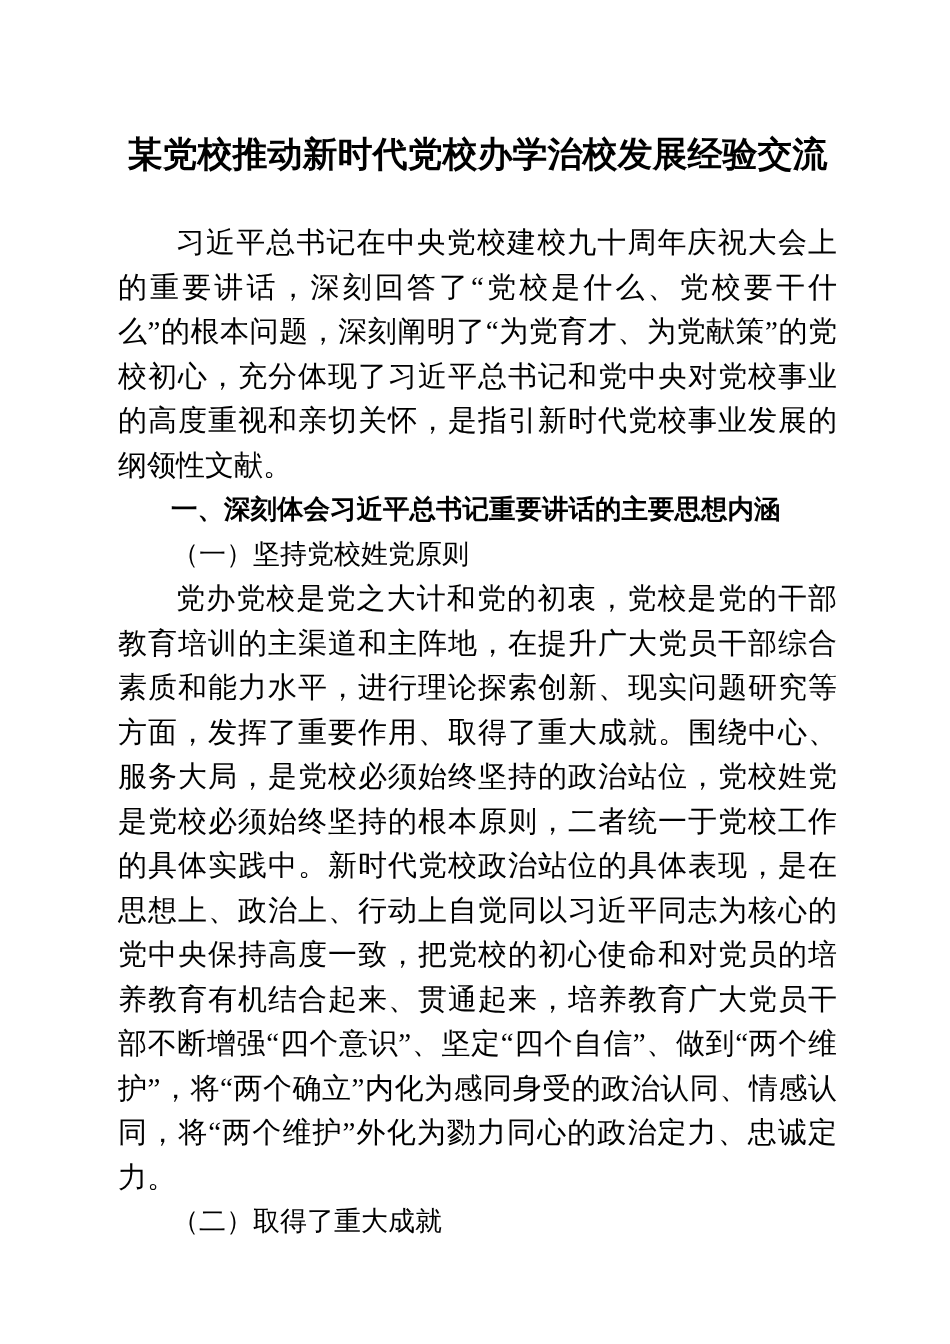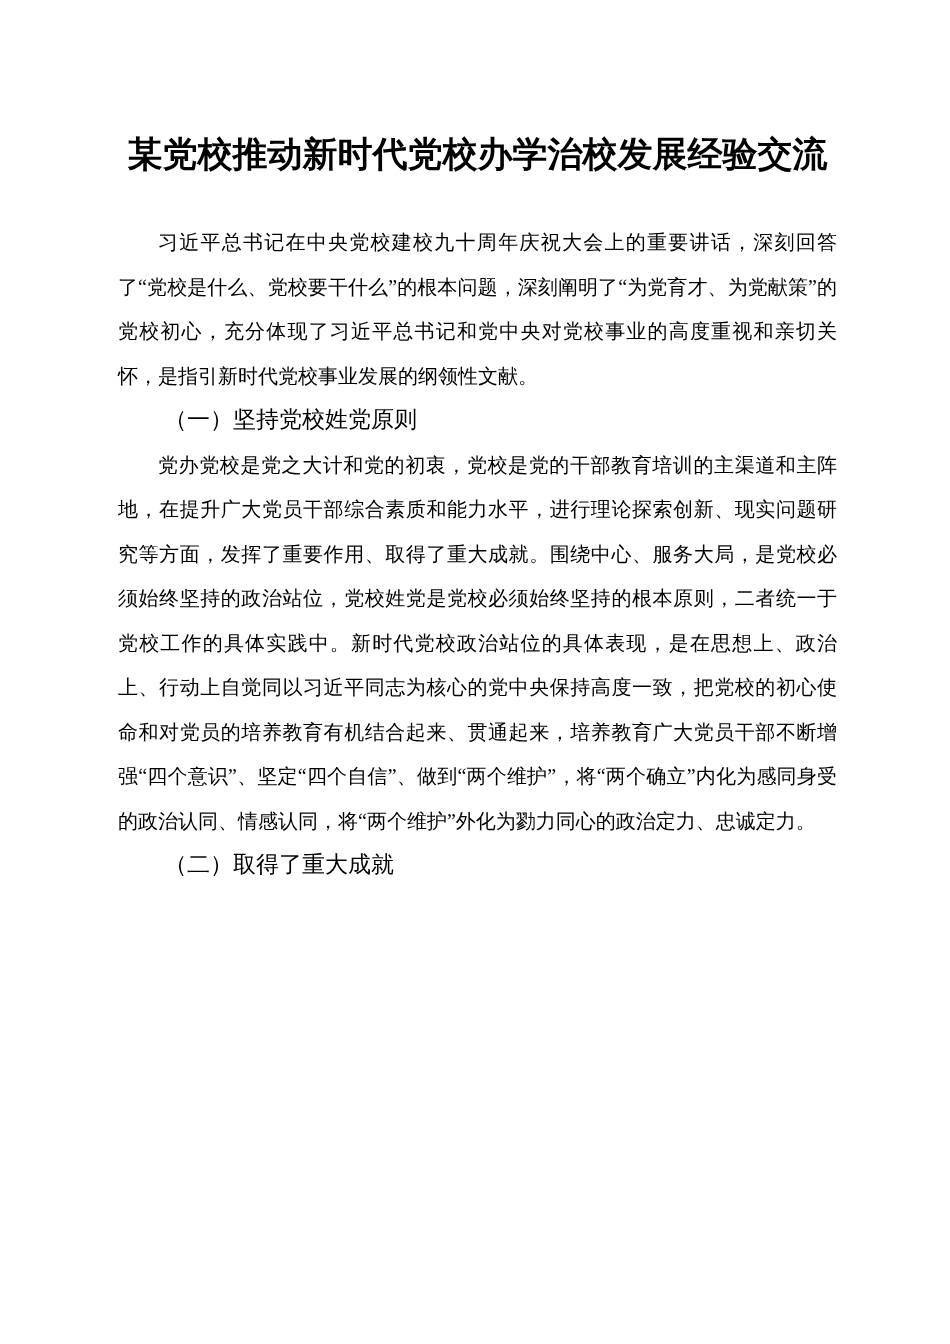--- a/index.html
+++ b/index.html
@@ -35,21 +35,21 @@
     text-align: center;
     color: #000000;
   }
   .doc-title .title-line {
     display: block;
   }
   .body-text {
     margin: 0;
     font-family: "Liberation Serif", serif;
     font-weight: 400;
-    font-size: 20px;
+    font-size: 29px;
     line-height: 44.5px;
     text-align: justify;
     text-justify: inter-character;
     text-indent: 2em;
     color: #000000;
     word-break: break-all;
   }
   .intro-paragraph {
     margin-top: 37px;
   }
@@ -59,38 +59,39 @@
     font-weight: 700;
     font-size: 26.5px;
     line-height: 44.5px;
     text-indent: 2em;
     color: #000000;
   }
   .subsection-heading {
     margin: 0;
     font-family: "Liberation Serif", serif;
     font-weight: 400;
-    font-size: 23px;
+    font-size: 27px;
     line-height: 44.5px;
     text-indent: 2em;
     color: #000000;
   }
 </style>
 </head>
 <body>
 
 <div class="page">
   <div class="content">
 
     <h1 class="doc-title">
       <span class="title-line">某党校推动新时代党校办学治校发展经验交流</span>
     </h1>
 
     <p class="body-text intro-paragraph">习近平总书记在中央党校建校九十周年庆祝大会上的重要讲话，深刻回答了“党校是什么、党校要干什么”的根本问题，深刻阐明了“为党育才、为党献策”的党校初心，充分体现了习近平总书记和党中央对党校事业的高度重视和亲切关怀，是指引新时代党校事业发展的纲领性文献。</p>
 
+    <h2 class="section-heading">一、深刻体会习近平总书记重要讲话的主要思想内涵</h2>
 
     <h3 class="subsection-heading">（一）坚持党校姓党原则</h3>
 
     <p class="body-text">党办党校是党之大计和党的初衷，党校是党的干部教育培训的主渠道和主阵地，在提升广大党员干部综合素质和能力水平，进行理论探索创新、现实问题研究等方面，发挥了重要作用、取得了重大成就。围绕中心、服务大局，是党校必须始终坚持的政治站位，党校姓党是党校必须始终坚持的根本原则，二者统一于党校工作的具体实践中。新时代党校政治站位的具体表现，是在思想上、政治上、行动上自觉同以习近平同志为核心的党中央保持高度一致，把党校的初心使命和对党员的培养教育有机结合起来、贯通起来，培养教育广大党员干部不断增强“四个意识”、坚定“四个自信”、做到“两个维护”，将“两个确立”内化为感同身受的政治认同、情感认同，将“两个维护”外化为勠力同心的政治定力、忠诚定力。</p>
 
     <h3 class="subsection-heading">（二）取得了重大成就</h3>
 
   </div>
 </div>
 

